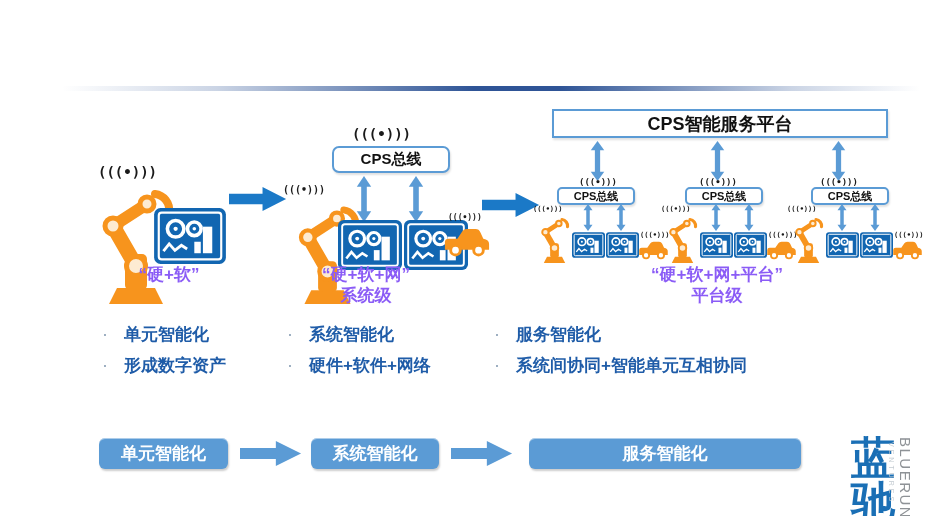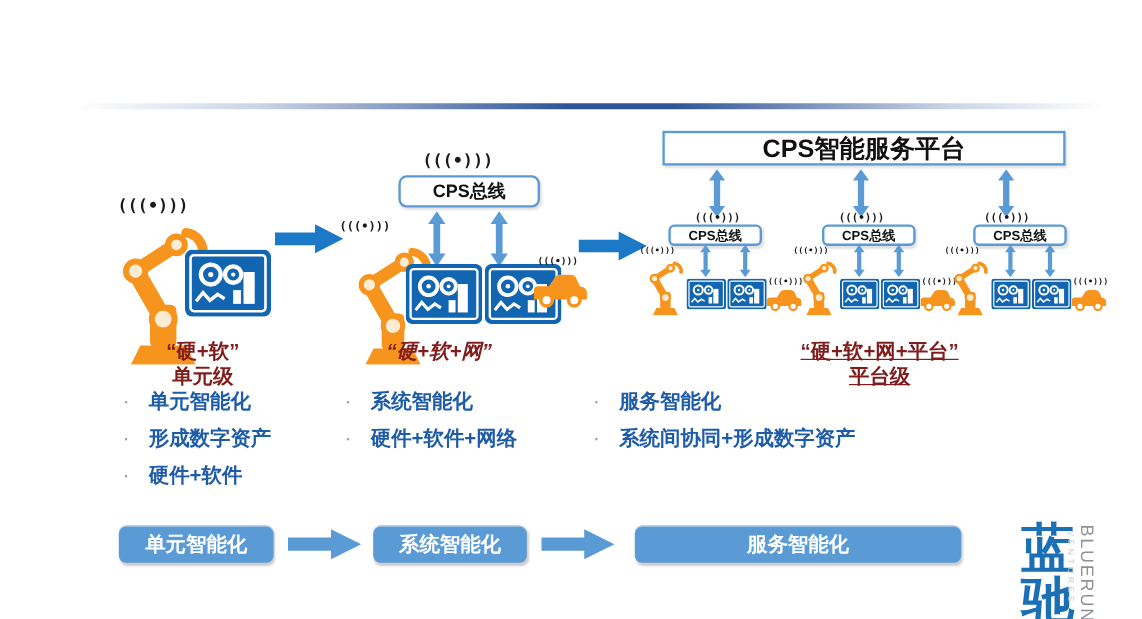--- a/index.html
+++ b/index.html
@@ -42,31 +42,31 @@
   .m-21{left:700px;top:232px;width:33px;height:26px;}
   .m-22{left:734px;top:232px;width:33px;height:26px;}
   .m-31{left:826px;top:232px;width:33px;height:26px;}
   .m-32{left:860px;top:232px;width:33px;height:26px;}
   
   .car-sys{left:443px;top:226px;width:48px;height:32px;}
   .car-1{left:638px;top:240px;width:31px;height:20px;}
   .car-2{left:766px;top:240px;width:31px;height:20px;}
   .car-3{left:892px;top:240px;width:31px;height:20px;}
   
-  .stage-label{position:absolute;text-align:center;font-weight:bold;color:#7f1d1d;
-               font-size:17px;line-height:1.25;margin-top:18px;}
+  .stage-label{position:absolute;text-align:center;font-weight:bold;color:#8b5cf6;
+               font-size:17px;line-height:1.25;}
   .l-unit{left:104px;top:264px;width:130px;}
-  .l-sys{left:296px;top:264px;width:140px;font-style:italic;}
-  .l-plat{left:608px;top:264px;width:250px;text-decoration:underline;}
+  .l-sys{left:296px;top:264px;width:140px;}
+  .l-plat{left:592px;top:264px;width:250px;}
   
   .busbox{position:absolute;background:#fff;border:2px solid #5B9BD5;border-radius:7px;
           display:flex;align-items:center;justify-content:center;font-weight:bold;color:#111;
           box-shadow:1px 2px 2px rgba(0,0,0,.12);}
   .bus-sys{left:332px;top:146px;width:114px;height:23px;font-size:15px;}
-  .plat-box{left:552px;top:109px;width:332px;height:25px;font-size:21px;border-radius:0;}
+  .plat-box{left:552px;top:109px;width:332px;height:25px;font-size:18px;border-radius:0;}
   .bus-p1{left:557px;top:187px;width:74px;height:14px;font-size:11px;border-radius:5px;}
   .bus-p2{left:685px;top:187px;width:74px;height:14px;font-size:11px;border-radius:5px;}
   .bus-p3{left:811px;top:187px;width:74px;height:14px;font-size:11px;border-radius:5px;}
   
   .varrow{fill:#5B9BD5;}
   .va-s1{left:356px;top:176px;width:16px;height:46px;}
   .va-s2{left:408px;top:176px;width:16px;height:46px;}
   .va-t1{left:590px;top:141px;width:15px;height:40px;}
   .va-t2{left:710px;top:141px;width:15px;height:40px;}
   .va-t3{left:831px;top:141px;width:15px;height:40px;}
@@ -157,21 +157,20 @@
 
   <div class="wifi w-unit">(((•)))</div>
   <svg class="abs r-unit">
       <use href="#sym-robot" xlink:href="#sym-robot"></use>
     </svg>
   <svg class="abs m-unit">
       <use href="#sym-monitor" xlink:href="#sym-monitor"></use>
     </svg>
   <div class="stage-label l-unit">
     <div>“硬+软”</div>
-    <div>单元级</div>
   </div>
 
   <svg class="abs big-arrow arrow1">
       <use href="#sym-barrow" xlink:href="#sym-barrow"></use>
     </svg>
 
   <div class="wifi w-sys-top">(((•)))</div>
   <div class="busbox bus-sys">CPS总线</div>
   <svg class="abs varrow va-s1">
       <use href="#sym-varrow" xlink:href="#sym-varrow"></use>
@@ -188,20 +187,21 @@
     </svg>
   <svg class="abs m-sb">
       <use href="#sym-monitor" xlink:href="#sym-monitor"></use>
     </svg>
   <div class="wifi w-sys-car">(((•)))</div>
   <svg class="abs car-sys">
       <use href="#sym-car" xlink:href="#sym-car"></use>
     </svg>
   <div class="stage-label l-sys">
     <div>“硬+软+网”</div>
+    <div>系统级</div>
   </div>
 
   <svg class="abs big-arrow arrow2">
       <use href="#sym-barrow" xlink:href="#sym-barrow"></use>
     </svg>
 
   <div class="busbox plat-box">CPS智能服务平台</div>
   <svg class="abs varrow va-t1">
       <use href="#sym-varrow" xlink:href="#sym-varrow"></use>
     </svg>
@@ -282,29 +282,28 @@
     </svg>
 
   <div class="stage-label l-plat">
     <div>“硬+软+网+平台”</div>
     <div>平台级</div>
   </div>
 
   <div class="bullet-col col1">
     <div class="bullet-item">单元智能化</div>
     <div class="bullet-item">形成数字资产</div>
-    <div class="bullet-item">硬件+软件</div>
   </div>
   <div class="bullet-col col2">
     <div class="bullet-item">系统智能化</div>
     <div class="bullet-item">硬件+软件+网络</div>
   </div>
   <div class="bullet-col col3">
     <div class="bullet-item">服务智能化</div>
-    <div class="bullet-item">系统间协同+形成数字资产</div>
+    <div class="bullet-item">系统间协同+智能单元互相协同</div>
   </div>
 
   <div class="banner banner1">单元智能化</div>
   <svg class="abs flow-arrow barrow1">
       <use href="#sym-barrow" xlink:href="#sym-barrow"></use>
     </svg>
   <div class="banner banner2">系统智能化</div>
   <svg class="abs flow-arrow barrow2">
       <use href="#sym-barrow" xlink:href="#sym-barrow"></use>
     </svg>

